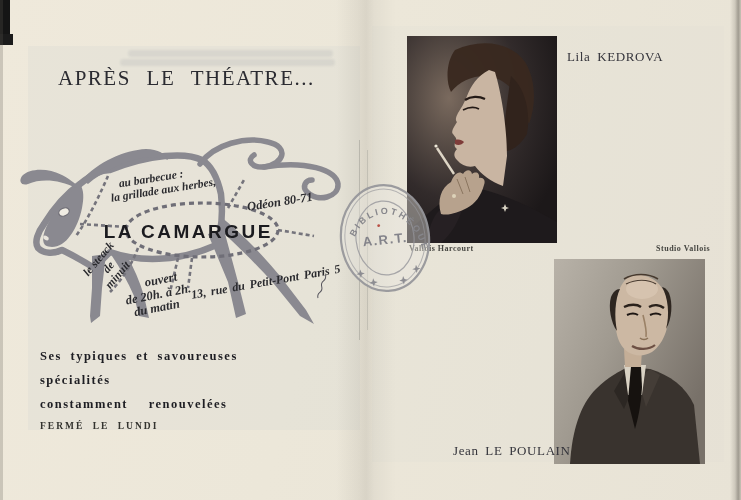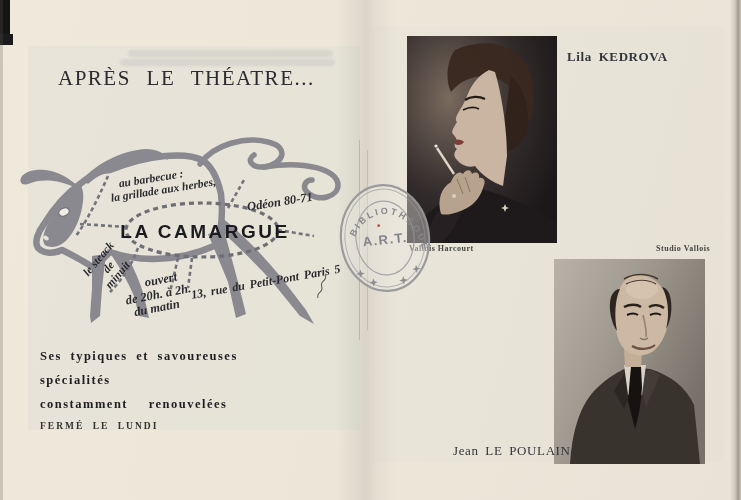--- a/index.html
+++ b/index.html
@@ -22,38 +22,38 @@
   #right-page-tint{left:372px;top:26px;width:352px;height:436px;background:rgba(212,214,212,.09);}
   .showthrough{height:7px;border-radius:4px;background:rgba(125,132,150,.14);filter:blur(1.2px);}
 
   
   #headline{left:58px;top:66px;width:260px;font-size:21px;
     letter-spacing:1.5px;word-spacing:9px;color:#2b2b31;white-space:nowrap;}
   .bulltext{font-family:"Liberation Serif",serif;font-style:italic;font-weight:bold;color:#2a2a2e;}
   #txt-barbecue{left:108px;top:179px;font-size:11.5px;line-height:13px;transform:rotate(-9deg);transform-origin:left top;white-space:nowrap;}
   #txt-barbecue .l1{padding-left:10px;display:block;}
   #txt-phone{left:246px;top:200px;font-size:12.5px;transform:rotate(-9deg);transform-origin:left top;white-space:nowrap;}
-  #txt-camargue{left:120px;top:221px;width:170px;text-align:center;
+  #txt-camargue{left:103px;top:221px;width:170px;text-align:right;
     font-family:"Liberation Sans",sans-serif;font-weight:900;font-size:19px;letter-spacing:2.5px;color:#1b1b1f;white-space:nowrap;}
   #txt-steak{left:66px;top:248px;width:84px;text-align:center;font-size:11.5px;line-height:12.5px;
     transform:rotate(-50deg);transform-origin:center center;}
   #txt-hours{left:122px;top:281px;font-size:12.5px;line-height:13.5px;transform:rotate(-11deg);transform-origin:left top;white-space:nowrap;}
   #txt-hours .l1{padding-left:22px;display:block;}
   #txt-hours .l3{padding-left:6px;display:block;}
   #txt-address{left:190px;top:288px;width:180px;font-size:12px;transform:rotate(-10deg);transform-origin:left top;white-space:nowrap;word-spacing:2px;}
 
   #tagline{left:40px;top:349px;width:292px;text-align:left;color:#1e1e23;
     font-weight:bold;font-size:12.5px;letter-spacing:1.5px;word-spacing:4px;}
   #tagline .tl{display:block;margin-bottom:9px;}
   #tagline .tl3{word-spacing:16px;}
   #closed-note{display:block;margin-top:3px;font-size:9.5px;font-weight:600;letter-spacing:2px;color:#33332f;}
 
   
   .caption{font-size:13px;color:#34343b;letter-spacing:.6px;word-spacing:3px;white-space:nowrap;}
-  #caption-kedrova{left:567px;top:49px;font-weight:bold;}
+  #caption-kedrova{left:567px;top:49px;}
   #caption-lepoulain{left:453px;top:443px;}
   .credit{font-size:8px;font-weight:bold;color:#454540;letter-spacing:.5px;white-space:nowrap;}
   #credit-harcourt{left:409px;top:244px;z-index:1;}
   #credit-vallois{left:634px;top:244px;width:76px;text-align:right;}
   #photo-kedrova{left:407px;top:36px;width:150px;height:207px;}
   #photo-lepoulain{left:554px;top:259px;width:151px;height:205px;}
   #stamp{left:337px;top:181px;width:96px;height:114px;z-index:5;transform:rotate(-6deg);}
   #bull-wrap{left:18px;top:130px;width:344px;height:214px;}
 </style>
 </head>

